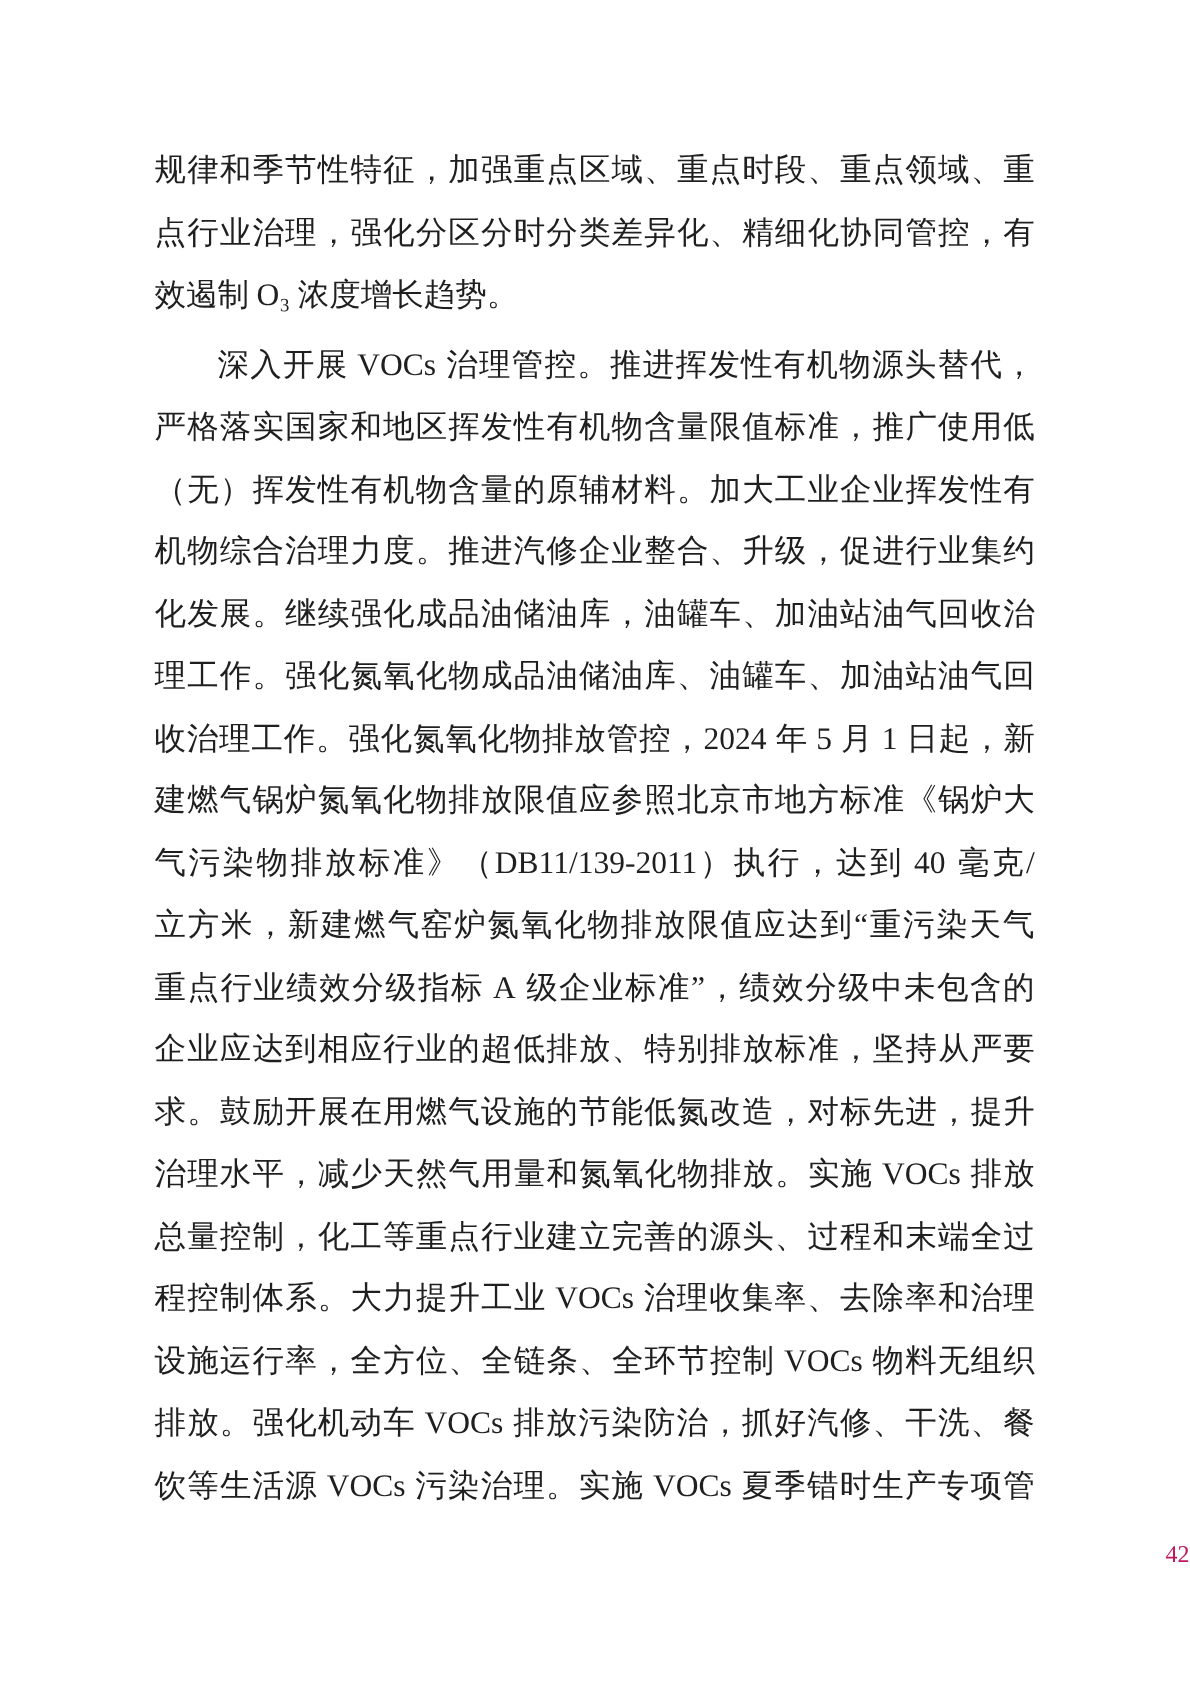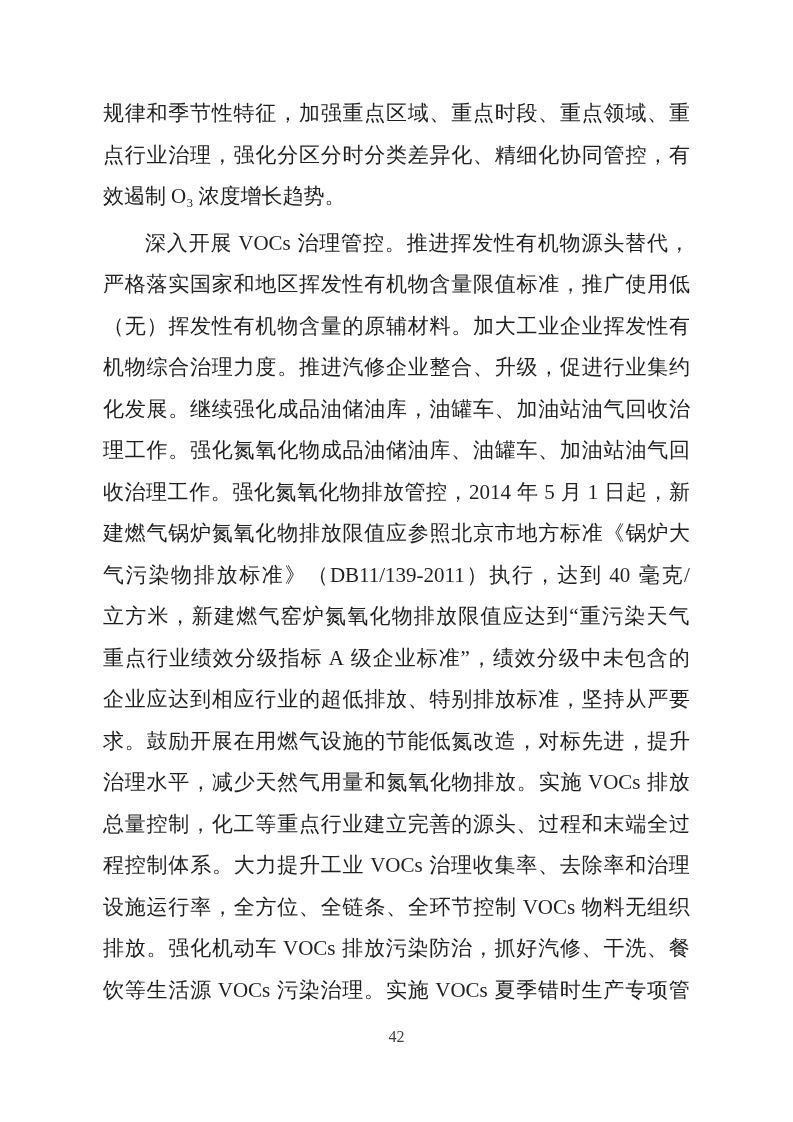--- a/index.html
+++ b/index.html
@@ -35,23 +35,23 @@
   }
   .line.end { justify-content: flex-start; }
   .line.indent { padding-left: 42px; }
   .tok { flex: 0 0 auto; white-space: pre; }
   .sp { flex: 0 0 auto; width: 5px; }
   .page-number {
     position: absolute;
     top: 1028px;
     left: 0;
     width: 100%;
-    text-align: center;
+    text-align: right;
     font-size: 16px;
-    color: #404040;
+    color: #be185d;
   }
 </style>
 </head>
 <body>
 
 <div class="page">
   <div class="text-block">
       <div class="paragraph">
         <div class="line">
           <span class="tok">规</span>
@@ -312,21 +312,21 @@
           <span class="tok">化</span>
           <span class="tok">氮</span>
           <span class="tok">氧</span>
           <span class="tok">化</span>
           <span class="tok">物</span>
           <span class="tok">排</span>
           <span class="tok">放</span>
           <span class="tok">管</span>
           <span class="tok">控</span>
           <span class="tok">，</span>
-          <span class="tok">2014</span>
+          <span class="tok">2024</span>
           <span class="sp"></span>
           <span class="tok">年</span>
           <span class="sp"></span>
           <span class="tok">5</span>
           <span class="sp"></span>
           <span class="tok">月</span>
           <span class="sp"></span>
           <span class="tok">1</span>
           <span class="sp"></span>
           <span class="tok">日</span>

